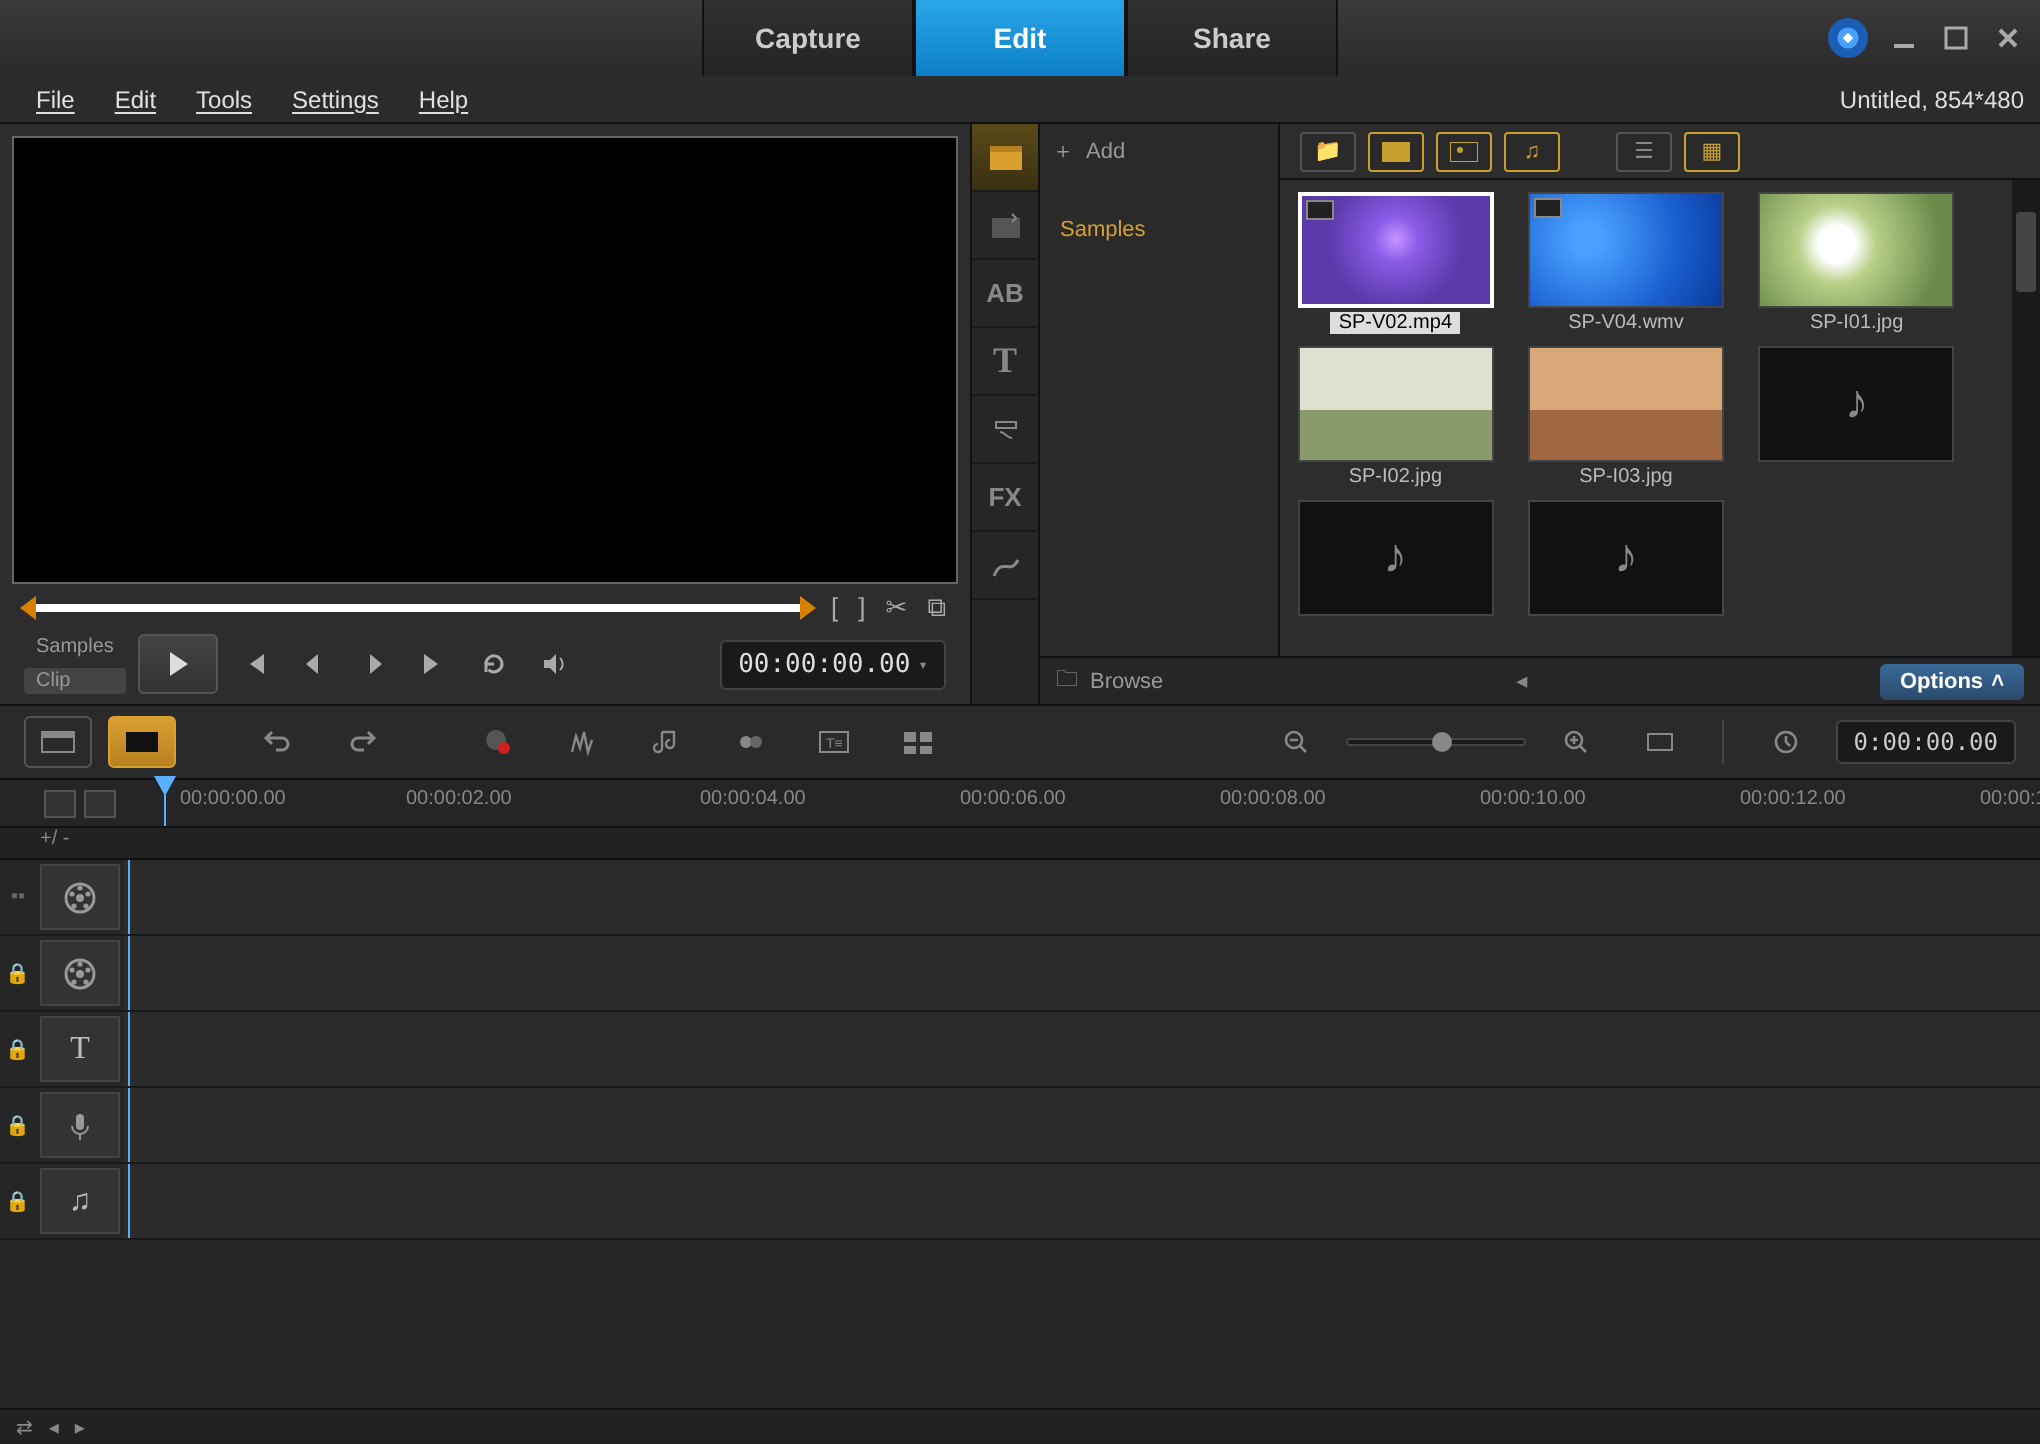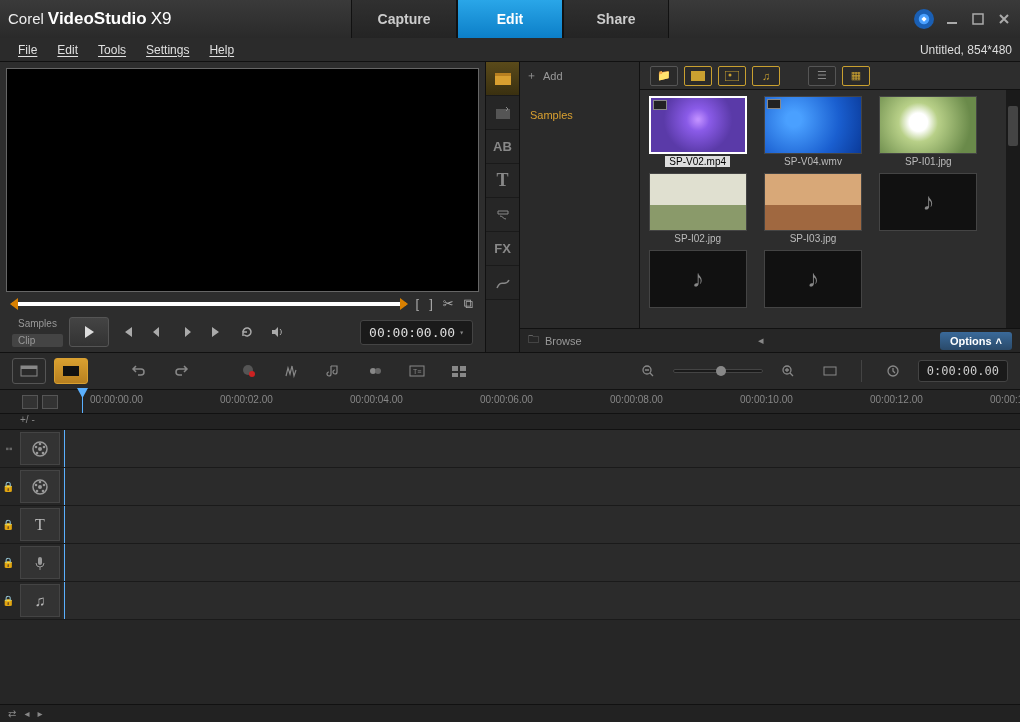--- a/index.html
+++ b/index.html
@@ -116,25 +116,20 @@
 .col { display:flex; flex-direction:column; height:100%; }
 
 svg { display:block; }
 </style>
 </head>
 <body>
 
 <div class="col">
 
 <div class="titlebar">
-  <div class="brand">
-    <span class="brand-corel">Corel</span>
-    <span class="brand-name">VideoStudio</span>
-    <span class="brand-ver">X9</span>
-  </div>
   <div class="modes">
     <div class="mode-tab">Capture</div>
     <div class="mode-tab active">Edit</div>
     <div class="mode-tab">Share</div>
   </div>
   <div class="wincontrols">
     <div class="wc blue">
           <svg viewBox="0 0 16 16">
             <circle cx="8" cy="8" r="6" fill="#4aa0ff"></circle>
             <path d="M5 8 L8 5 L11 8 L8 11 Z" fill="#fff"></path>
@@ -430,21 +425,21 @@
 </div>
 
 <div class="ruler-row">
   <div class="ruler-left">
     <div class="minitrk"></div>
     <div class="minitrk"></div>
   </div>
   <div class="ruler-track">
     <div class="playhead"></div>
     <span class="ruler-tk" style="left:10px">00:00:00.00</span>
-    <span class="ruler-tk" style="left:140px">00:00:02.00</span>
+    <span class="ruler-tk" style="left:123px">00:00:02.00</span>
     <span class="ruler-tk" style="left:270px">00:00:04.00</span>
     <span class="ruler-tk" style="left:400px">00:00:06.00</span>
     <span class="ruler-tk" style="left:530px">00:00:08.00</span>
     <span class="ruler-tk" style="left:660px">00:00:10.00</span>
     <span class="ruler-tk" style="left:790px">00:00:12.00</span>
     <span class="ruler-tk" style="left:910px">00:00:14.00</span>
   </div>
 </div>
 
 <div class="tracks-area">

